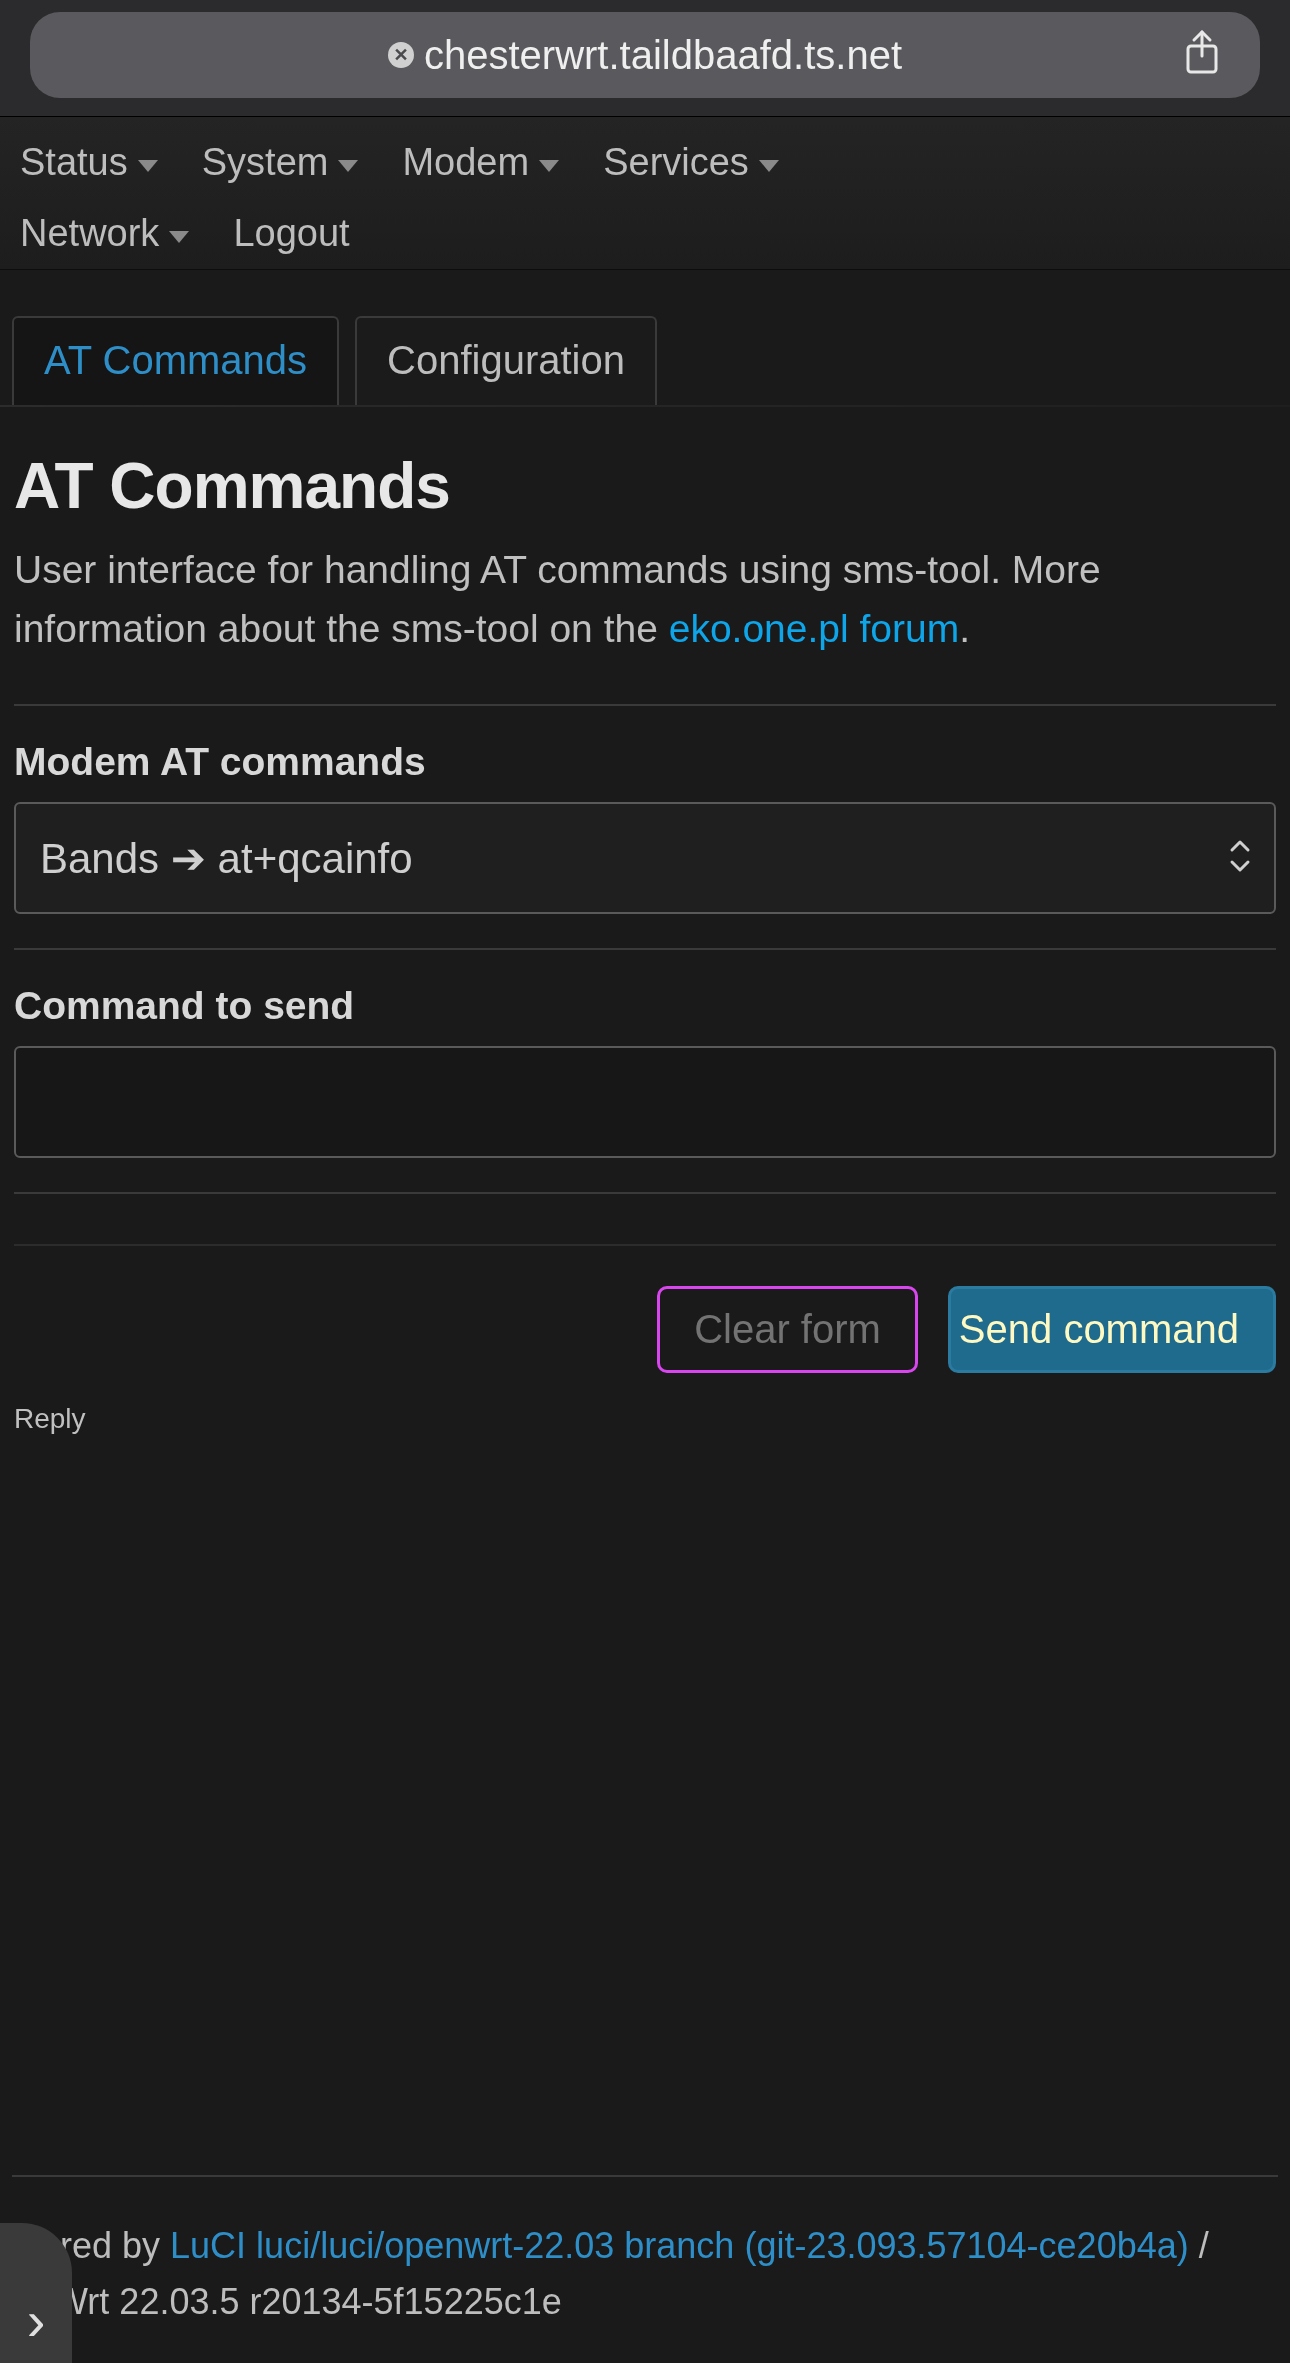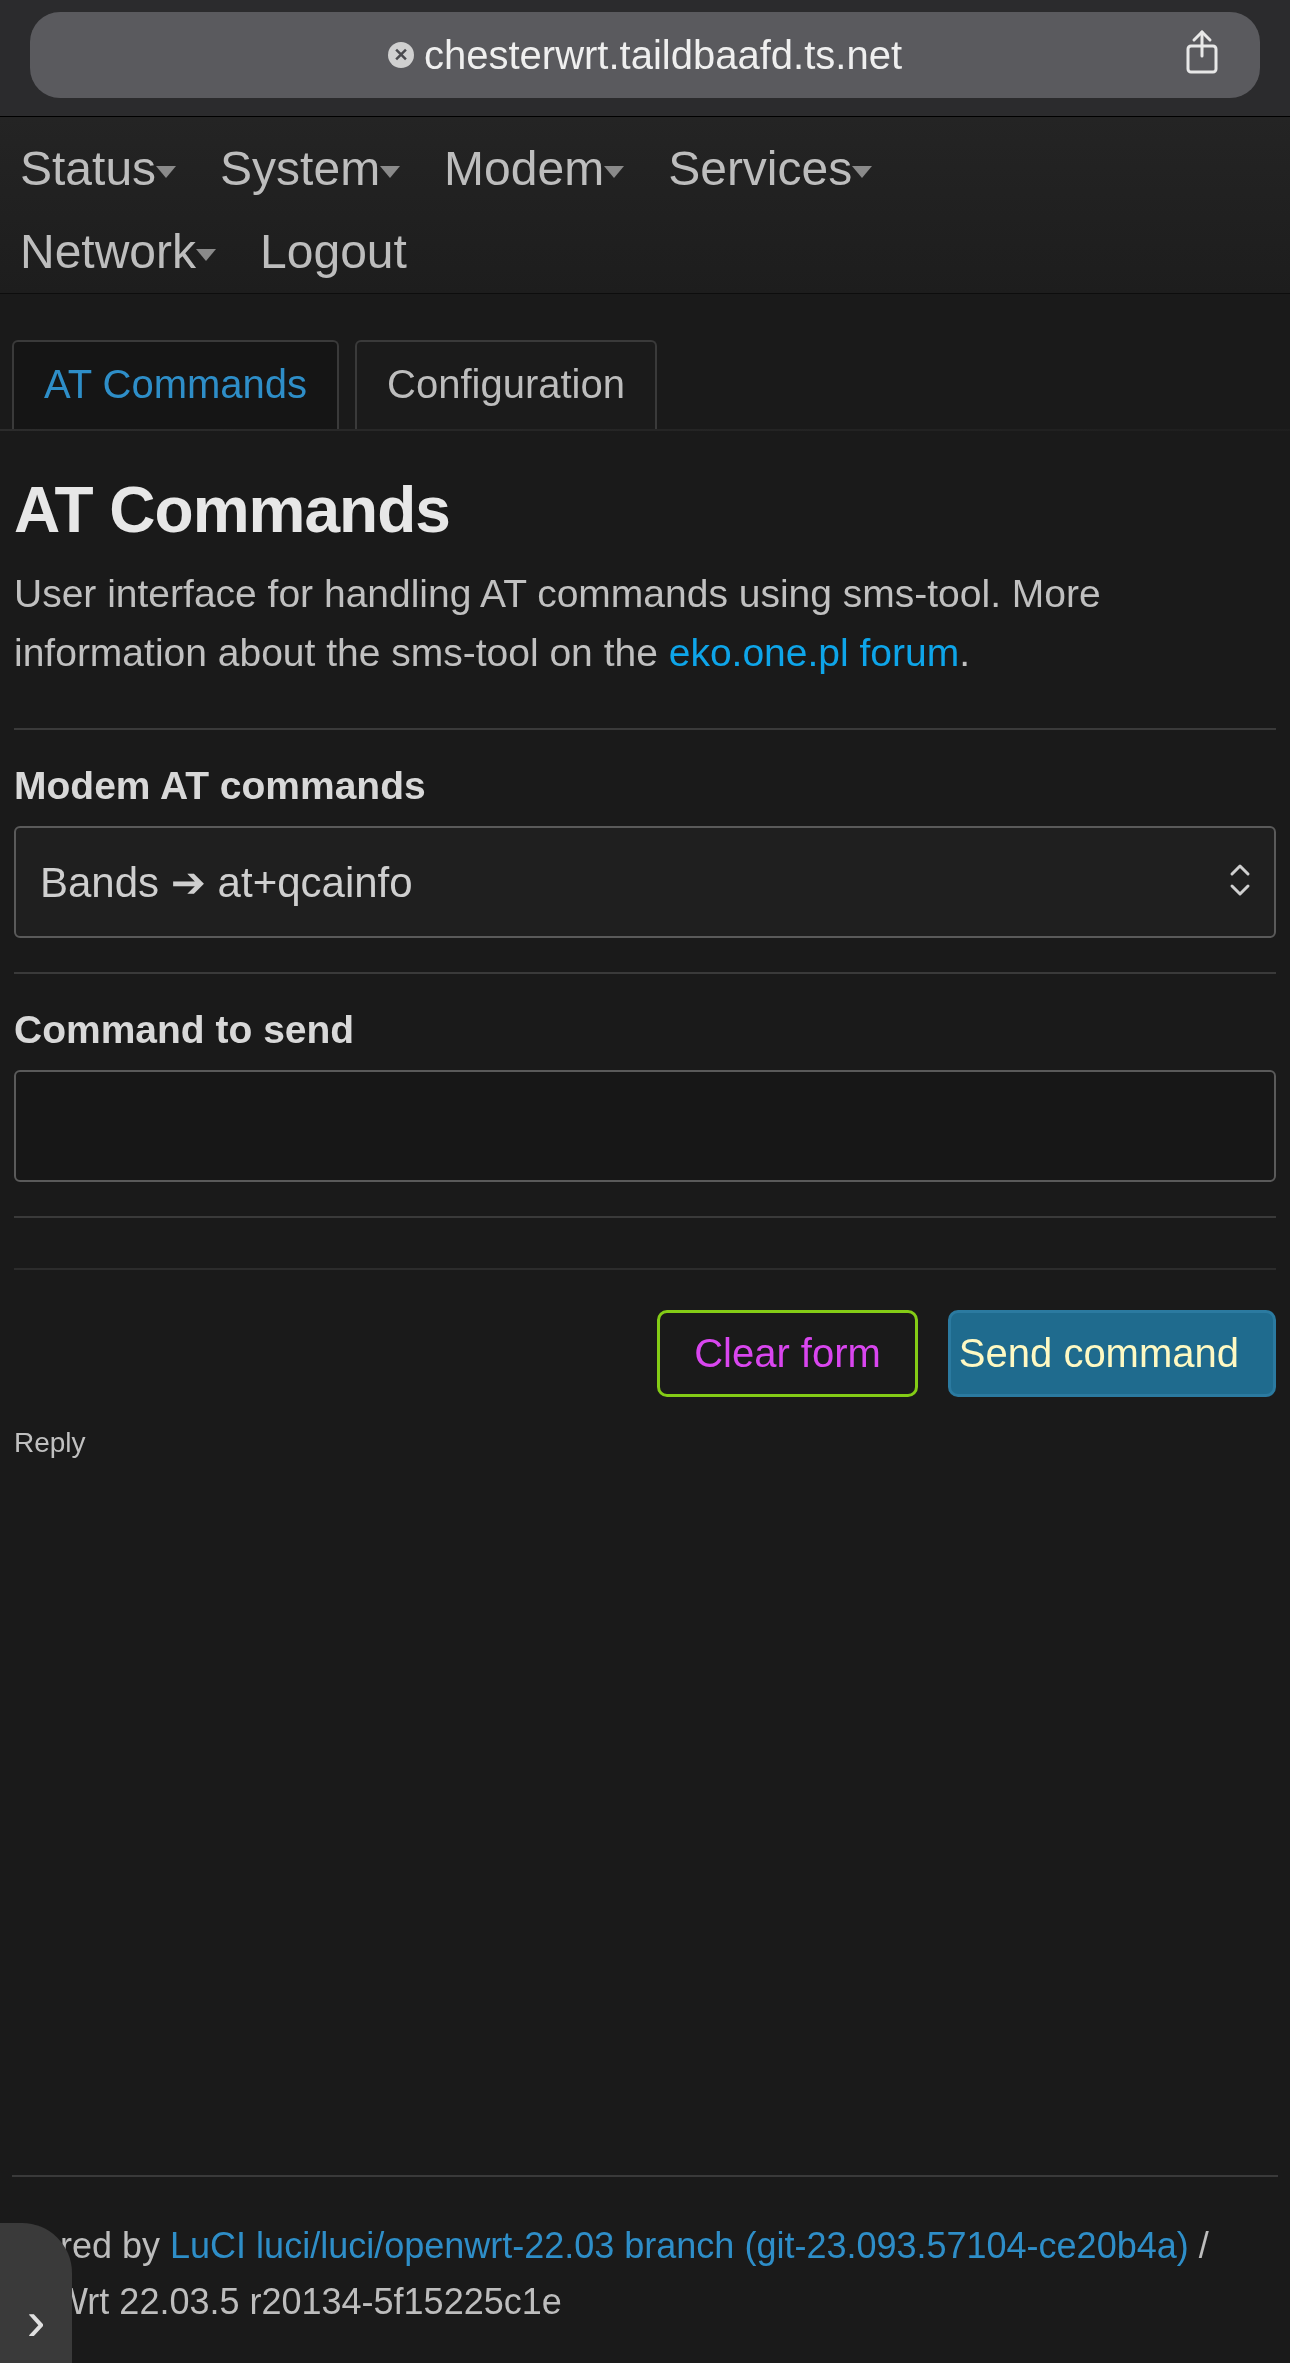--- a/index.html
+++ b/index.html
@@ -60,24 +60,25 @@
     }
     
     .topnav {
       border-top: 1px solid #000;
       background: linear-gradient(#242424, #1d1d1d);
       padding: 18px 16px 8px;
       border-bottom: 1px solid #0d0d0d;
     }
     .nav-row { display: flex; flex-wrap: wrap; gap: 36px; }
     .nav-item {
-      font-size: 48px;
+      font-size: 38px;
       color: #bdbdbd;
       display: inline-flex;
       align-items: center;
+      gap: 10px;
       padding: 6px 4px;
       cursor: pointer;
     }
     .caret-down {
       display: inline-block;
       width: 0; height: 0;
       border-left: 10px solid transparent;
       border-right: 10px solid transparent;
       border-top: 12px solid #8a8a8a;
       margin-top: 6px;
@@ -167,22 +168,22 @@
       padding: 0 0 14px;
     }
     .btn {
       font-size: 40px;
       border-radius: 10px;
       padding: 18px 34px;
       cursor: pointer;
       background: transparent;
     }
     .btn-clear {
-      border: 3px solid #84cc16;
-      color: #d946ef;
+      border: 3px solid #d946ef;
+      color: #737373;
     }
     .btn-send {
       border: 3px solid #2b7aa0;
       background: #1f6b8e;
       color: #fef9c3;
       padding-left: 8px;
     }
     .reply-label {
       font-size: 28px;
       color: #c0c0c0;

